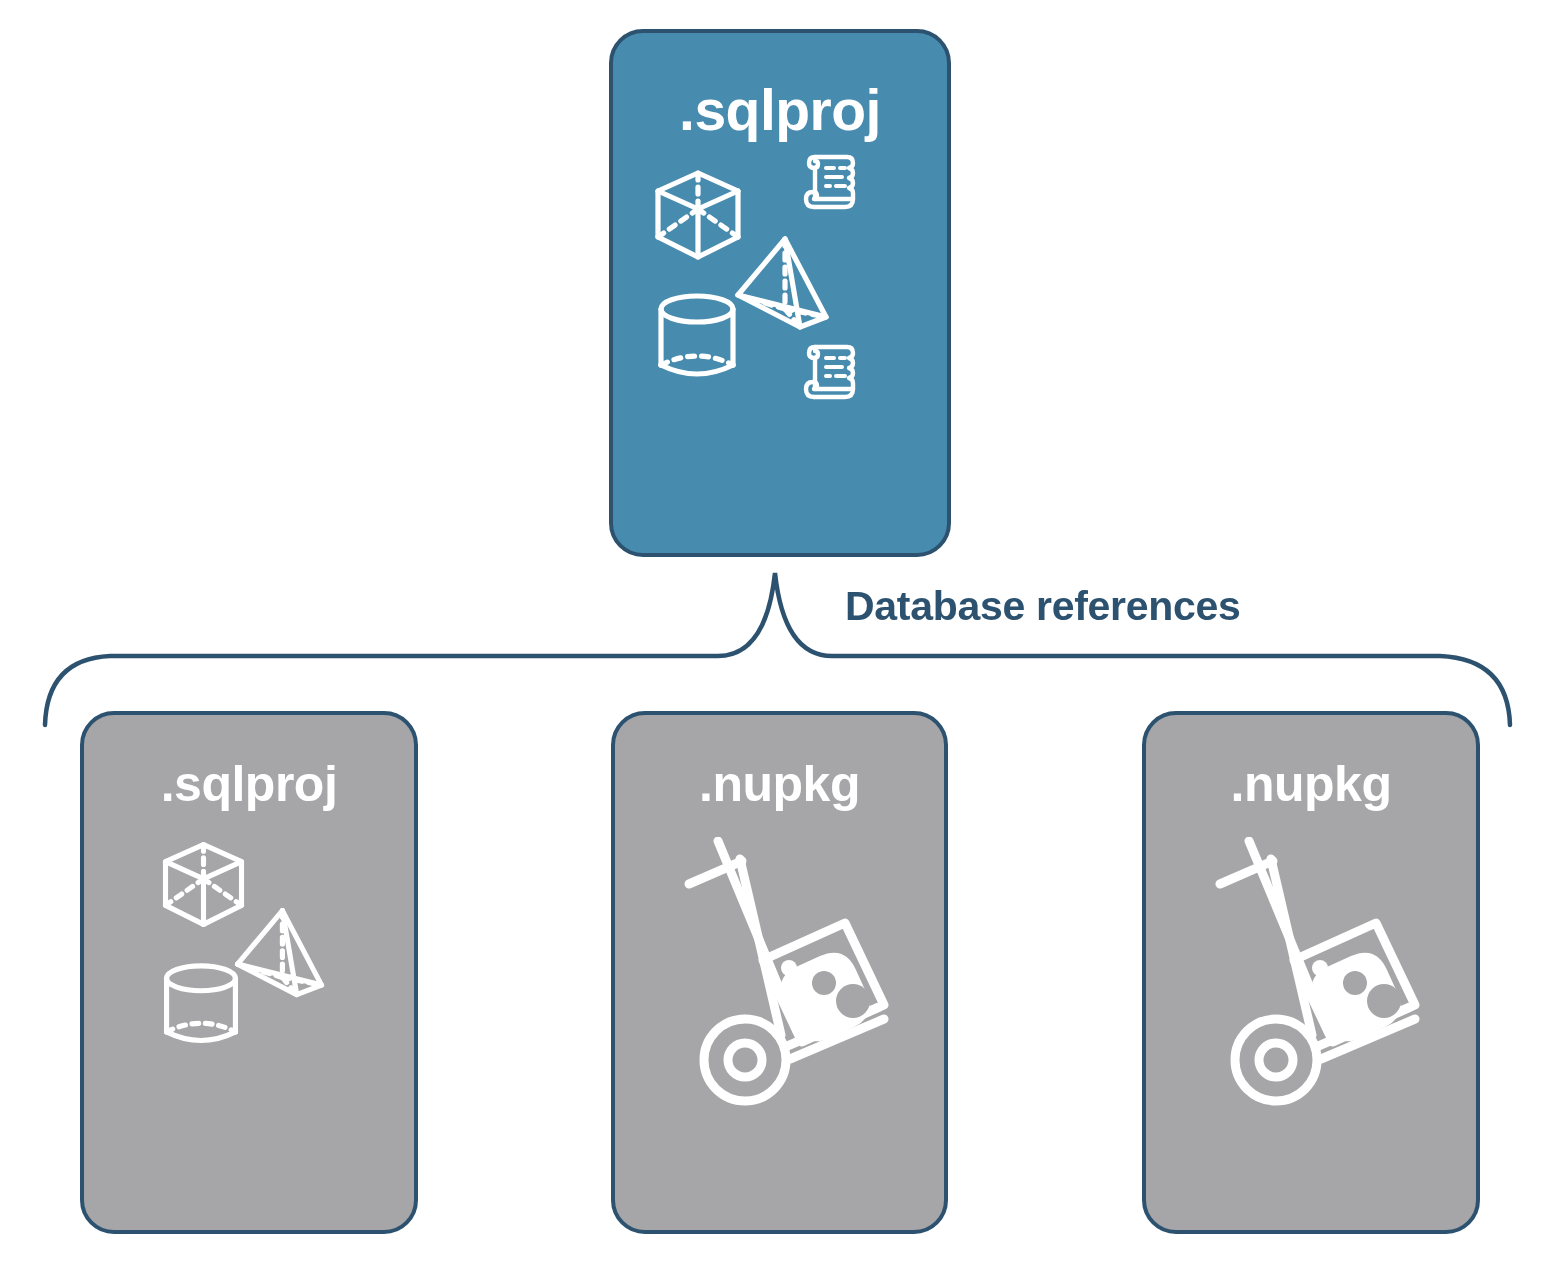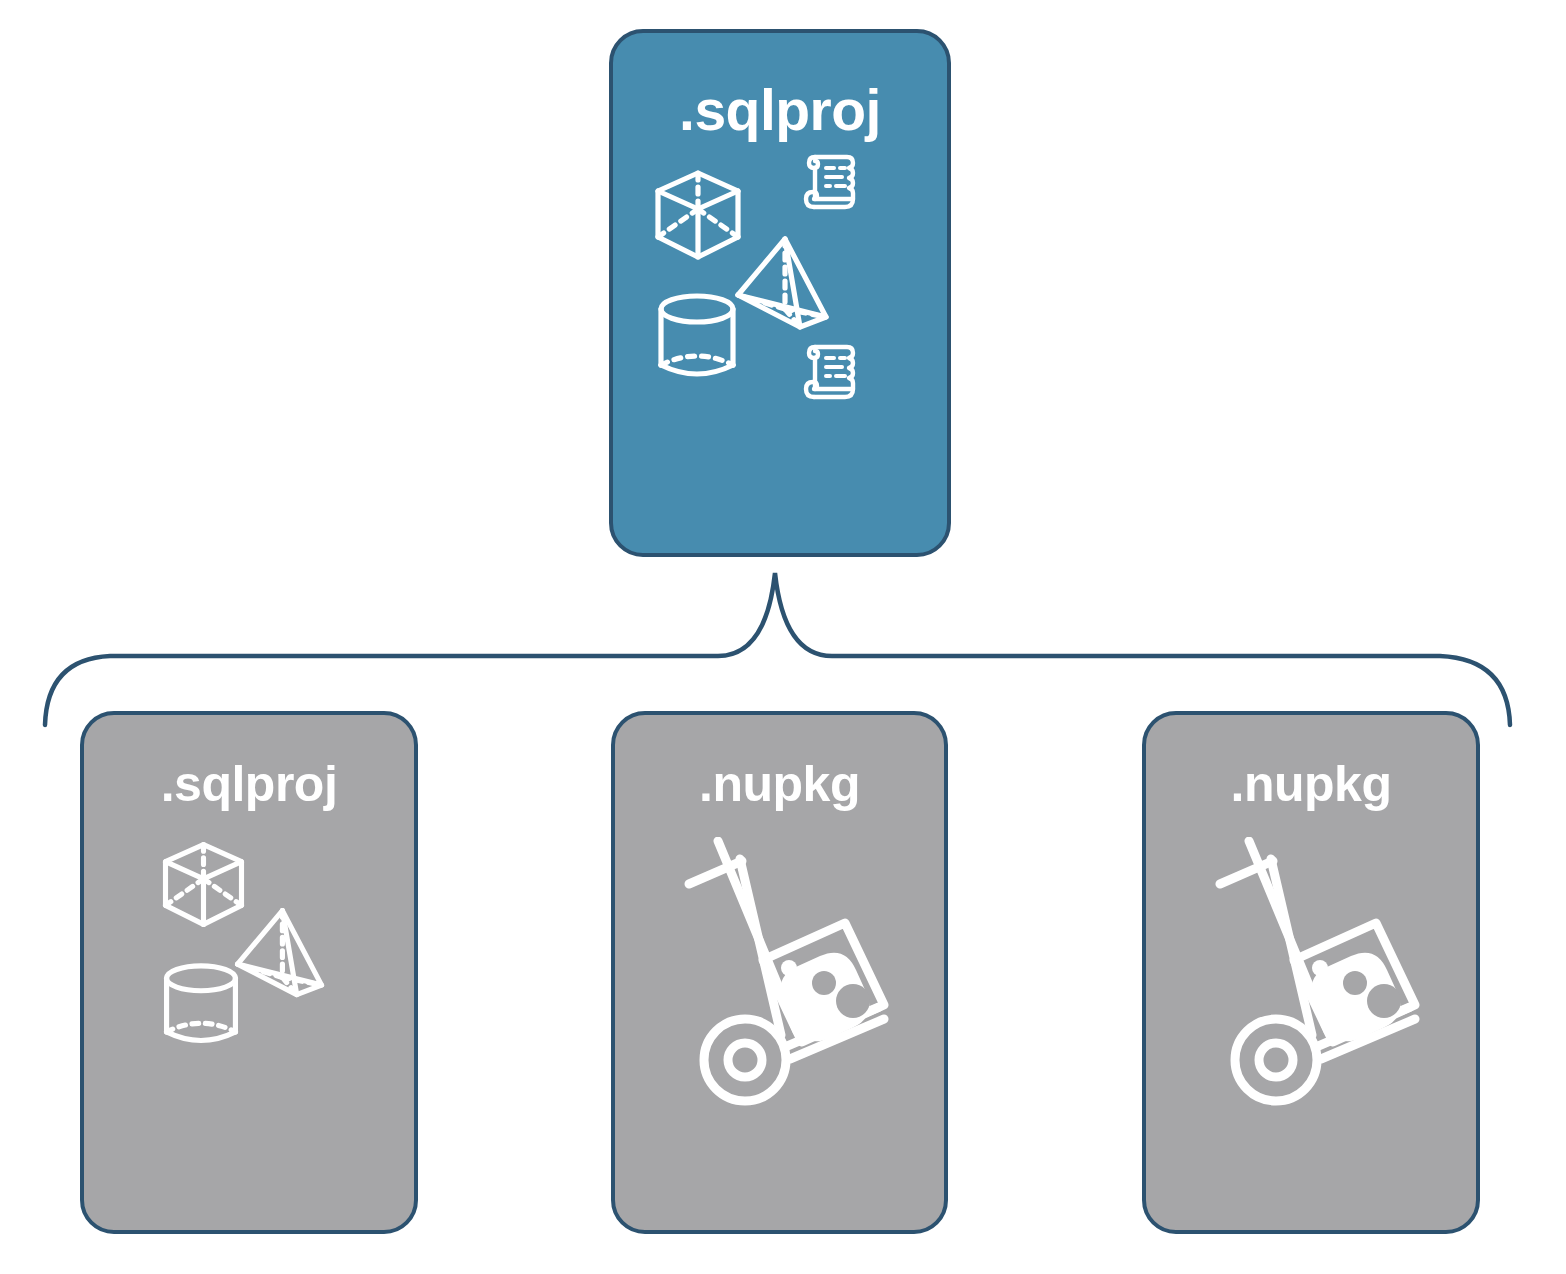--- a/index.html
+++ b/index.html
@@ -173,20 +173,21 @@
   <svg id="bracket" viewBox="0 0 1566 220" fill="none" stroke="#2C5270" stroke-width="4.5" stroke-linecap="round">
     <path d="M45 185
              Q47 119 110 116
              L718 116
              Q766 116 775 33
              Q784 116 832 116
              L1440 116
              Q1508 119 1510 185"></path>
   </svg>
 
+  <div id="bracket-label">Database references</div>
 
   <div class="node secondary" id="node-ref-0">
     <div class="node-title">.sqlproj</div>
     <div class="glyph-area">
 
       <svg style="left:72px; top:28px;" width="95" height="95" viewBox="0 0 100 100" fill="none" stroke="#ffffff" stroke-width="5.4" stroke-linecap="round" stroke-linejoin="round">
         <path d="M10 26 L50 8 L90 26 L90 72 L50 92 L10 72 Z"></path>
         <path d="M10 26 L50 44 L90 26"></path>
         <path d="M50 44 L50 92"></path>
         <g stroke-dasharray="7 7">

